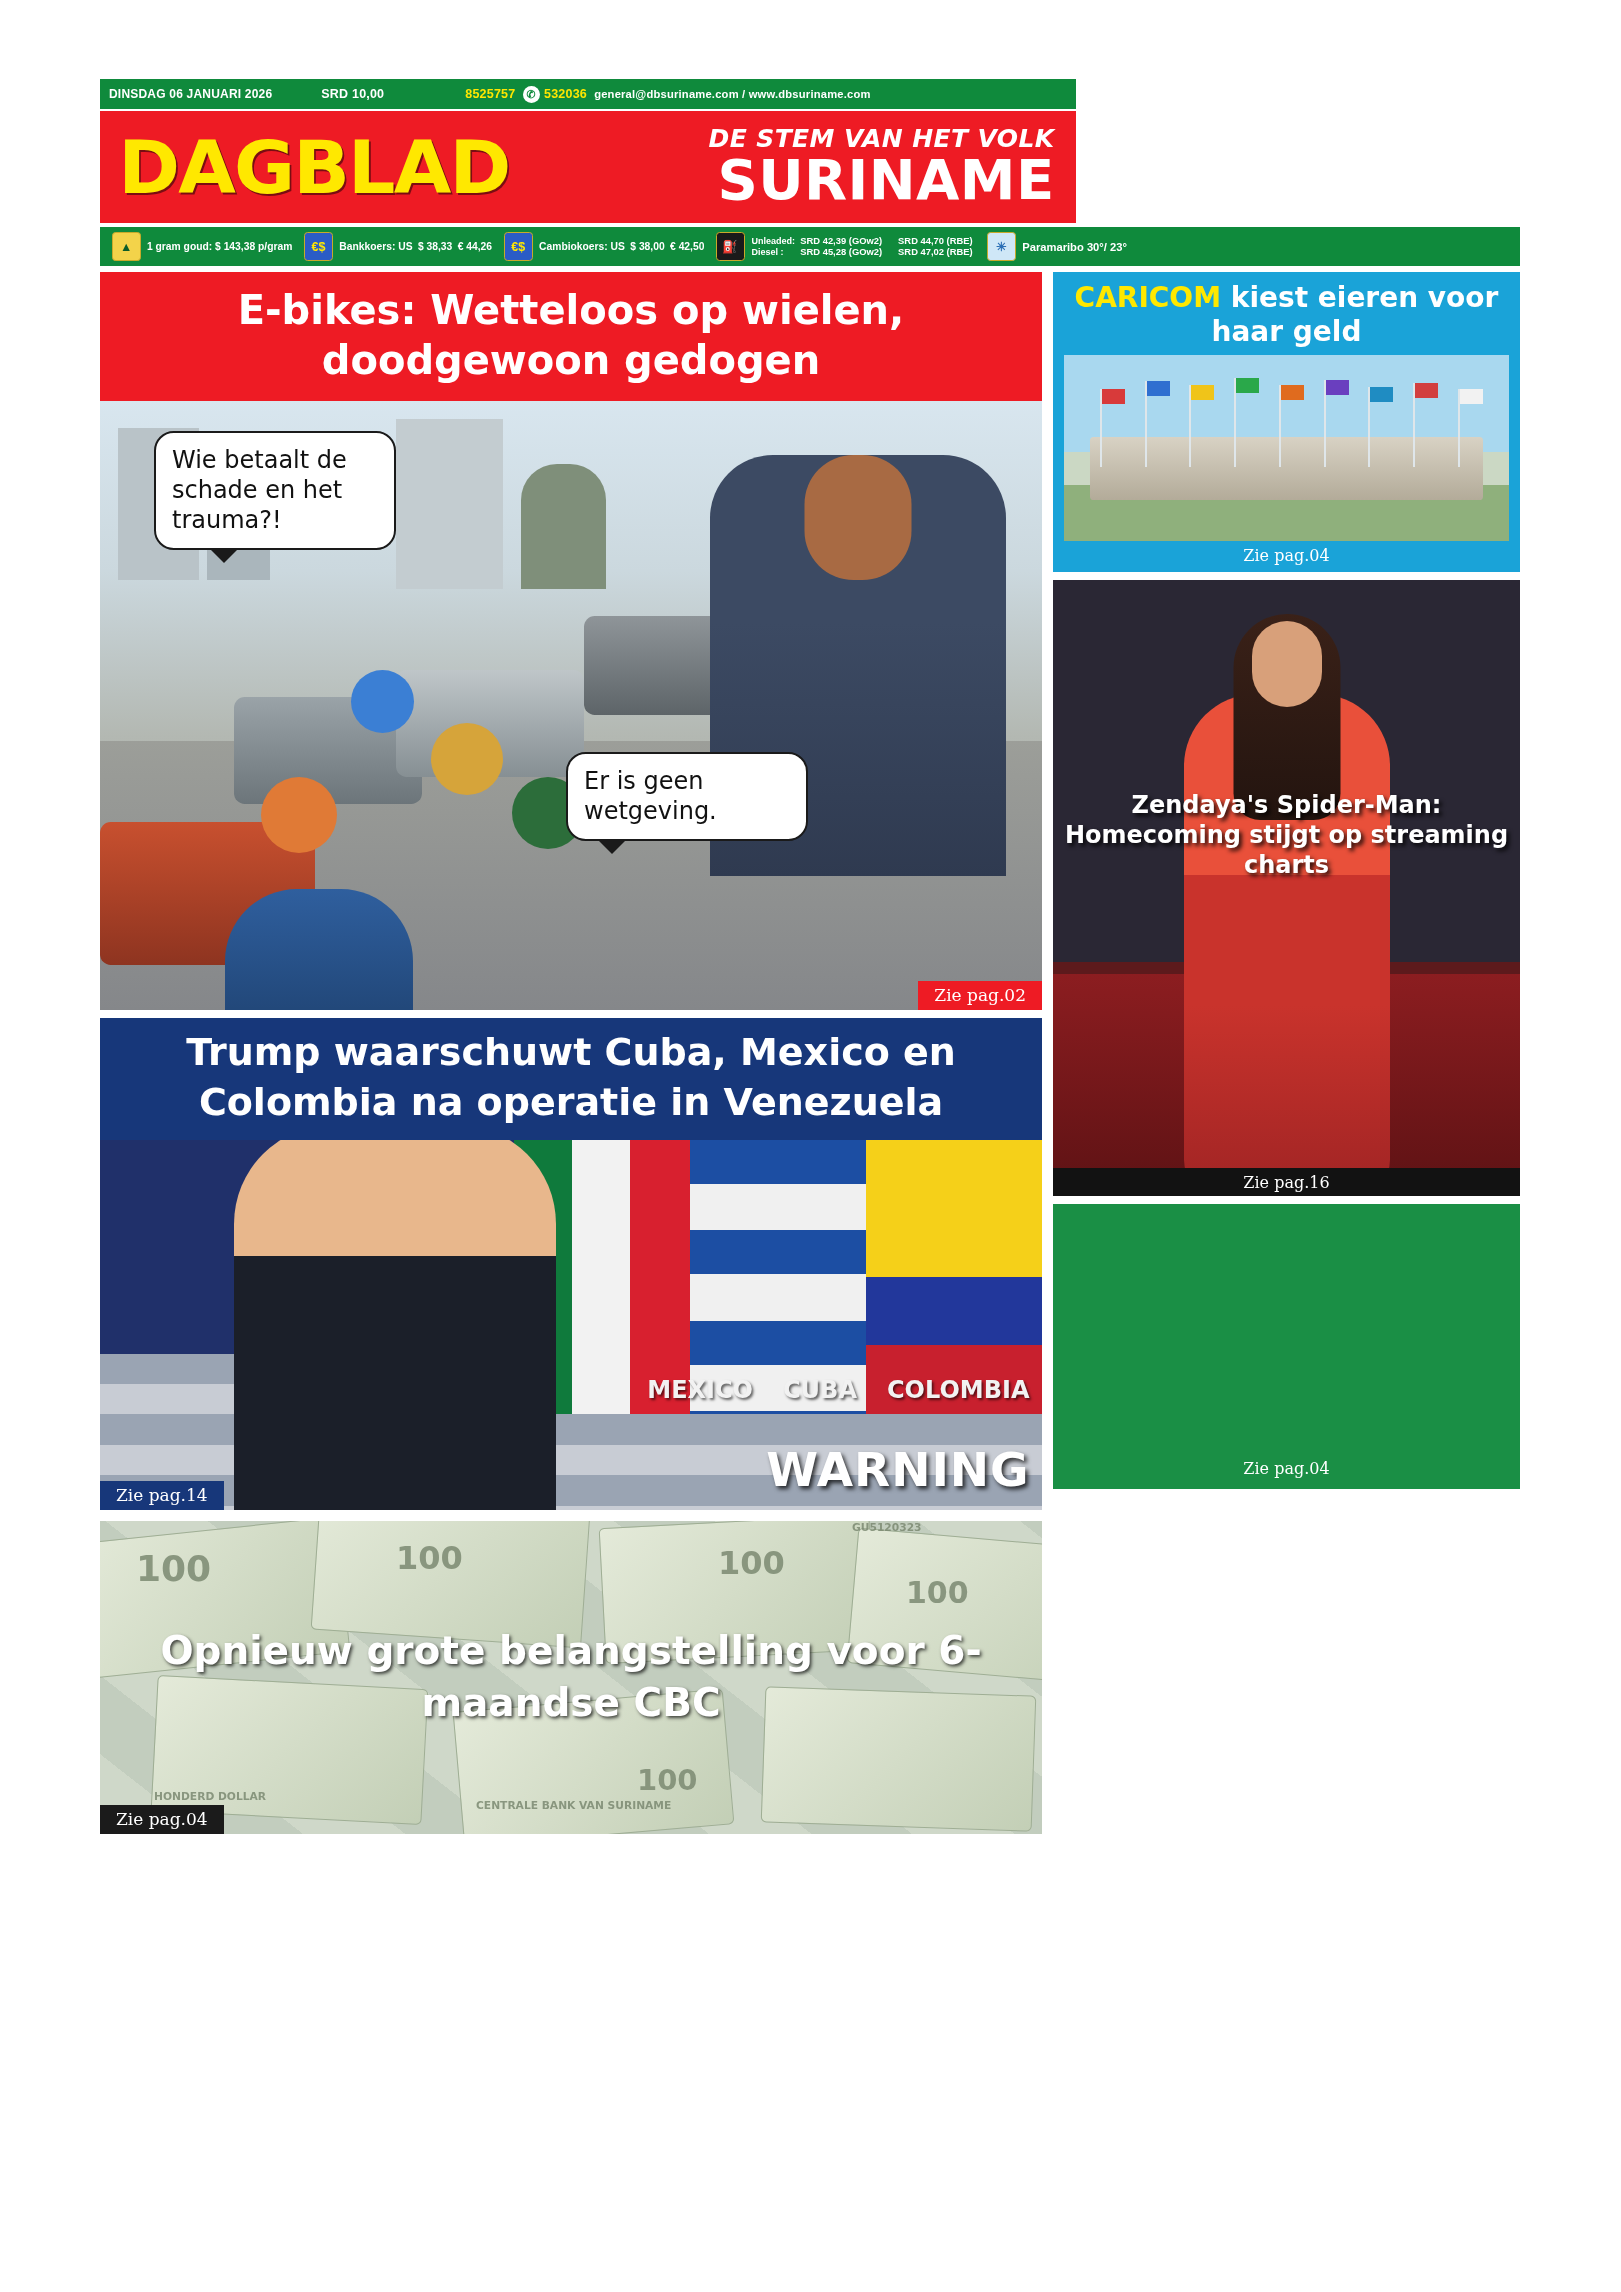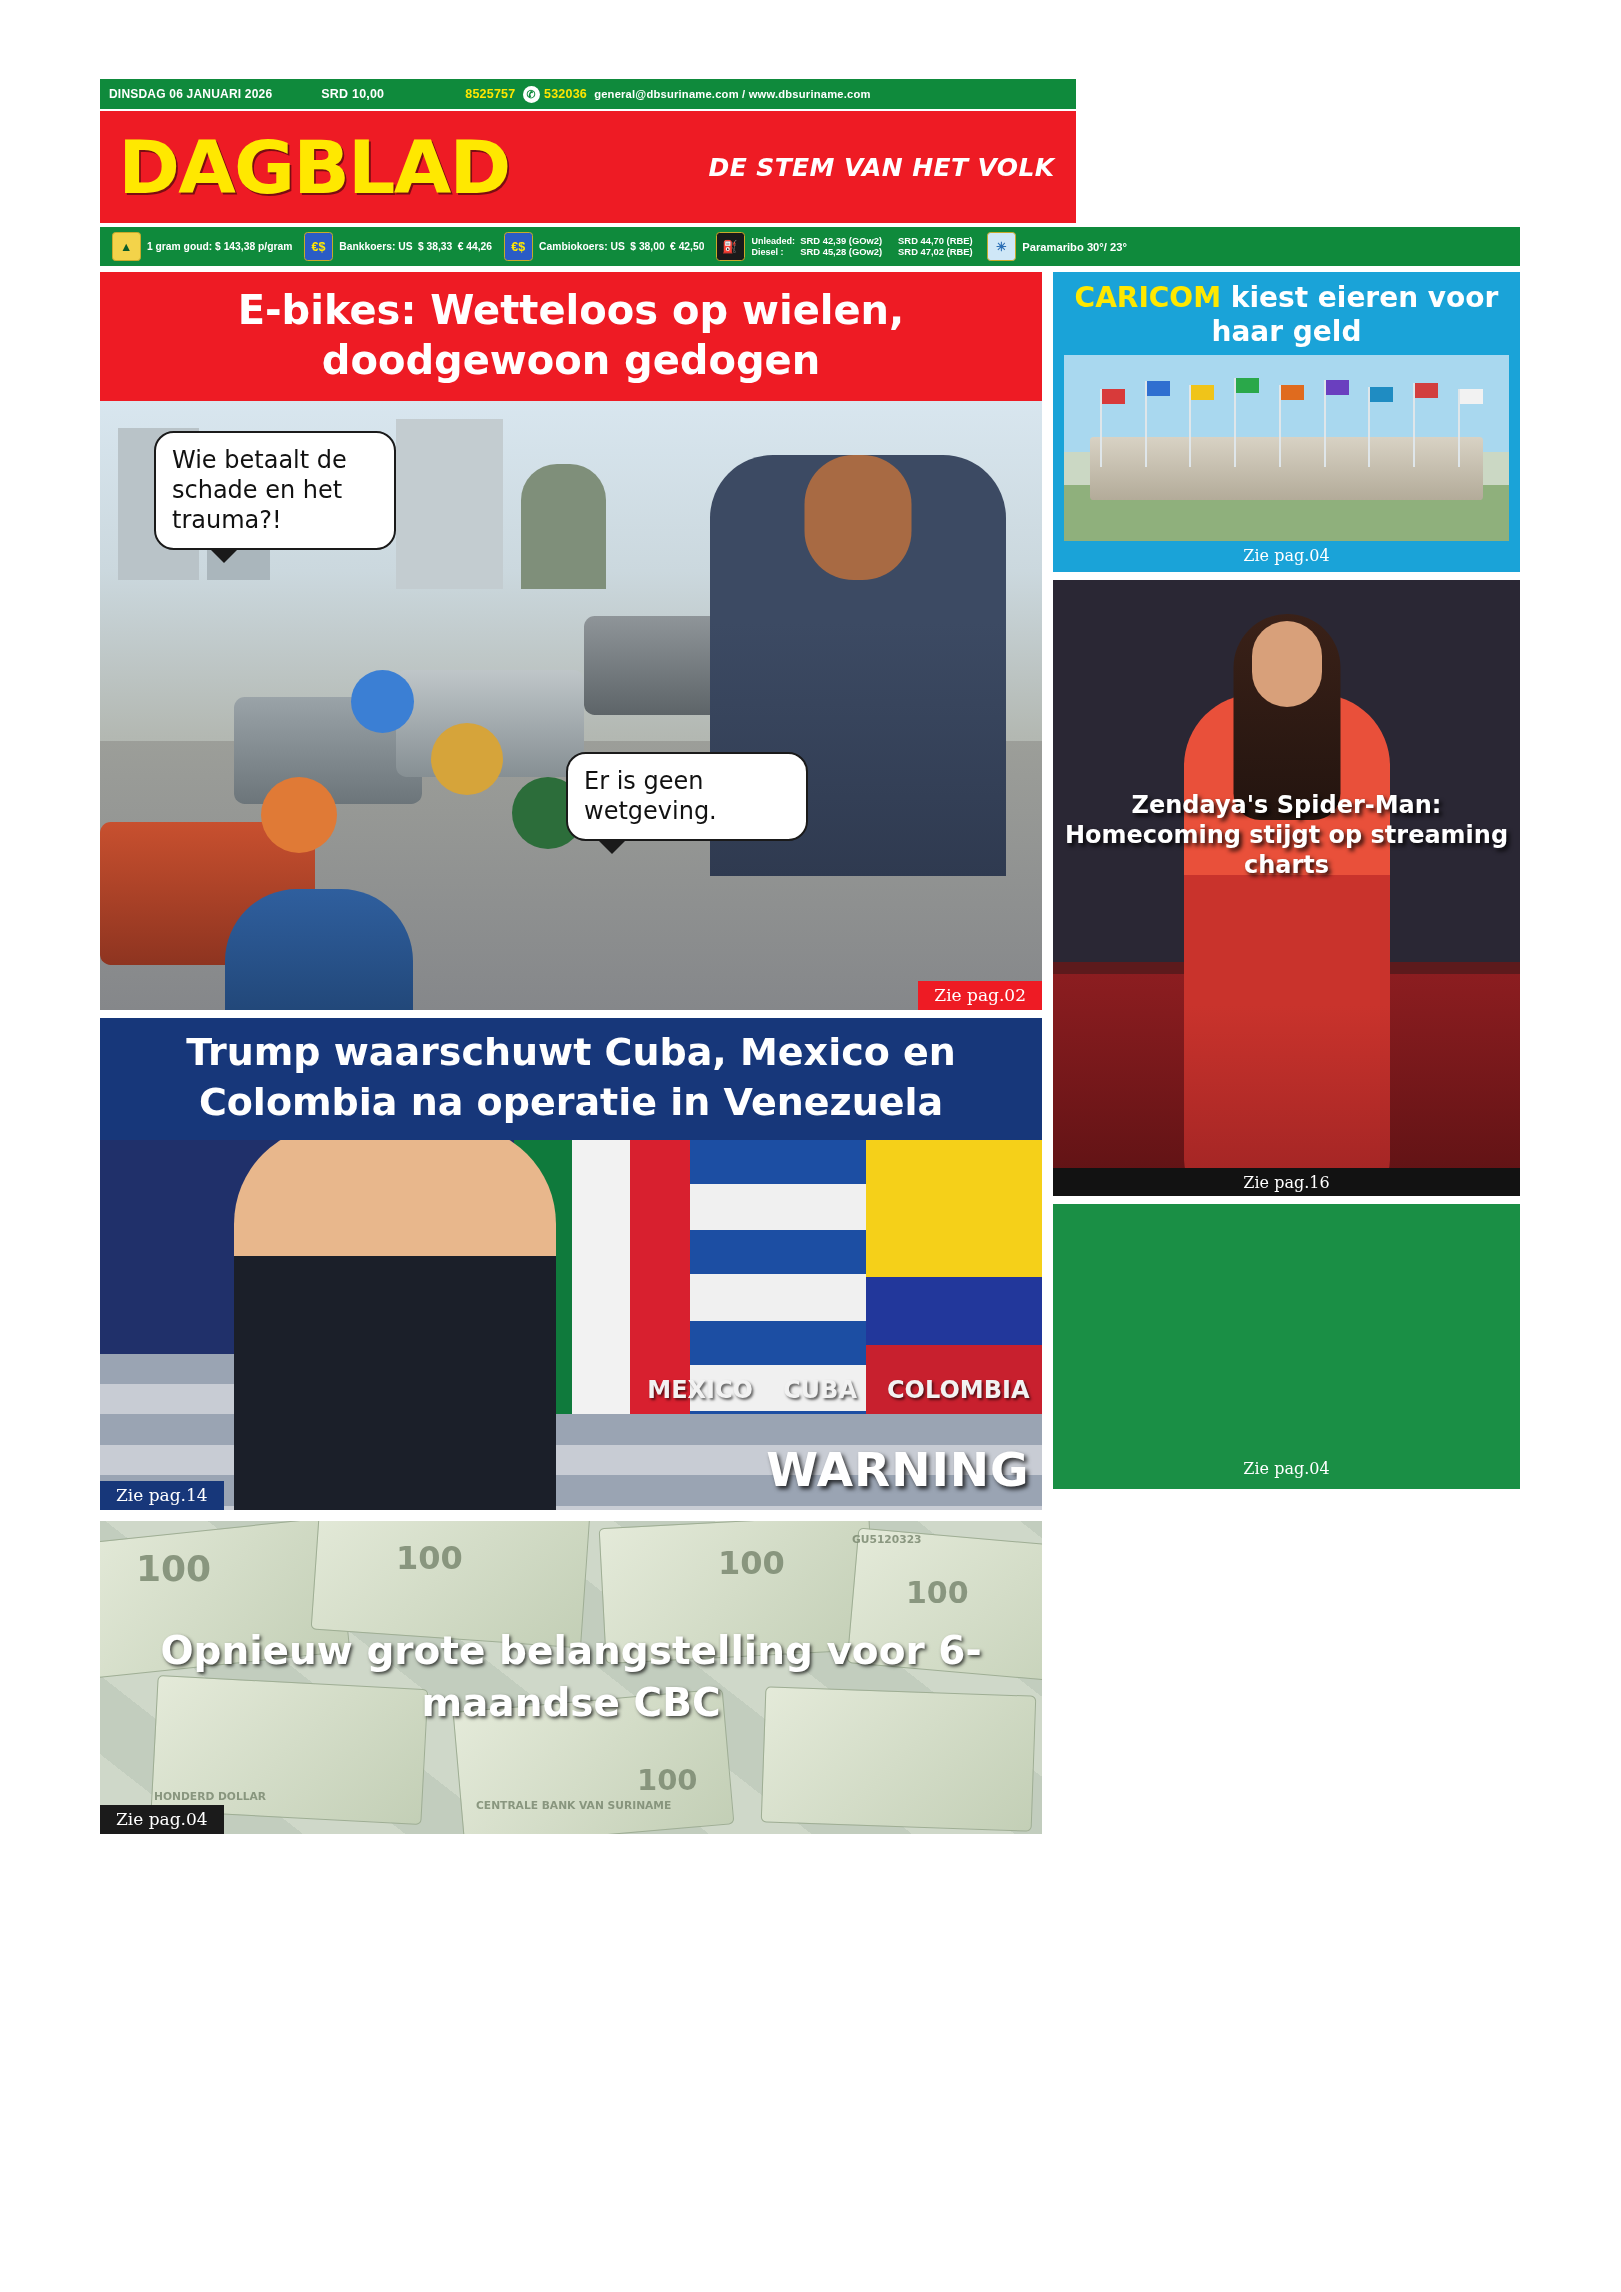--- a/index.html
+++ b/index.html
@@ -506,20 +506,21 @@
     <span class="phone1">8525757</span>
     <span class="phone-dot">✆</span>
     <span class="phone2">532036</span>
     <span class="mail">general@dbsuriname.com / www.dbsuriname.com</span>
   </div>
 
   <div class="masthead">
     <div class="logo-dagblad">DAGBLAD</div>
     <div class="logo-right">
       <div class="logo-stem">DE STEM VAN HET VOLK</div>
+      <div class="logo-suriname">SURINAME</div>
     </div>
   </div>
 
 
   <div class="rates">
     <span class="rate-ic">▲</span>
     <span class="rate-txt">1 gram goud: $ 143,38 p/gram</span>
     <span class="rate-ic blue">€$</span>
     <span class="rate-txt">Bankkoers: US</span>
     <span class="rate-txt big">$ 38,33</span>
@@ -611,21 +612,21 @@
         <div class="money-note" style="left:54px;top:161px;transform:rotate(3deg);"></div>
         <div class="money-note" style="left:358px;top:179px;transform:rotate(-5deg);"></div>
         <div class="money-note" style="left:663px;top:170px;transform:rotate(2deg);"></div>
         <div class="money-100" style="left:36px;top:27px;font-size:36px;">100</div>
         <div class="money-100" style="left:296px;top:18px;font-size:32px;">100</div>
         <div class="money-100" style="left:618px;top:23px;font-size:32px;">100</div>
         <div class="money-100" style="left:806px;top:54px;font-size:30px;">100</div>
         <div class="money-100" style="left:537px;top:242px;font-size:29px;">100</div>
         <div class="money-100" style="left:54px;top:269px;font-size:10.7px;">HONDERD DOLLAR</div>
         <div class="money-100" style="left:376px;top:278px;font-size:10.7px;">CENTRALE BANK VAN SURINAME</div>
-        <div class="money-100" style="left:752px;top:12px;font-size:10.7px;">GU5120323</div>
+        <div class="money-100" style="left:752px;top:0px;font-size:10.7px;">GU5120323</div>
         <div class="money-title">Opnieuw grote belangstelling voor 6-maandse CBC</div>
         <div class="ref-tag left dark">Zie pag.04</div>
       </div>
     </div>
 
   </div>
 
   <div class="col-right">
 
     <div>

